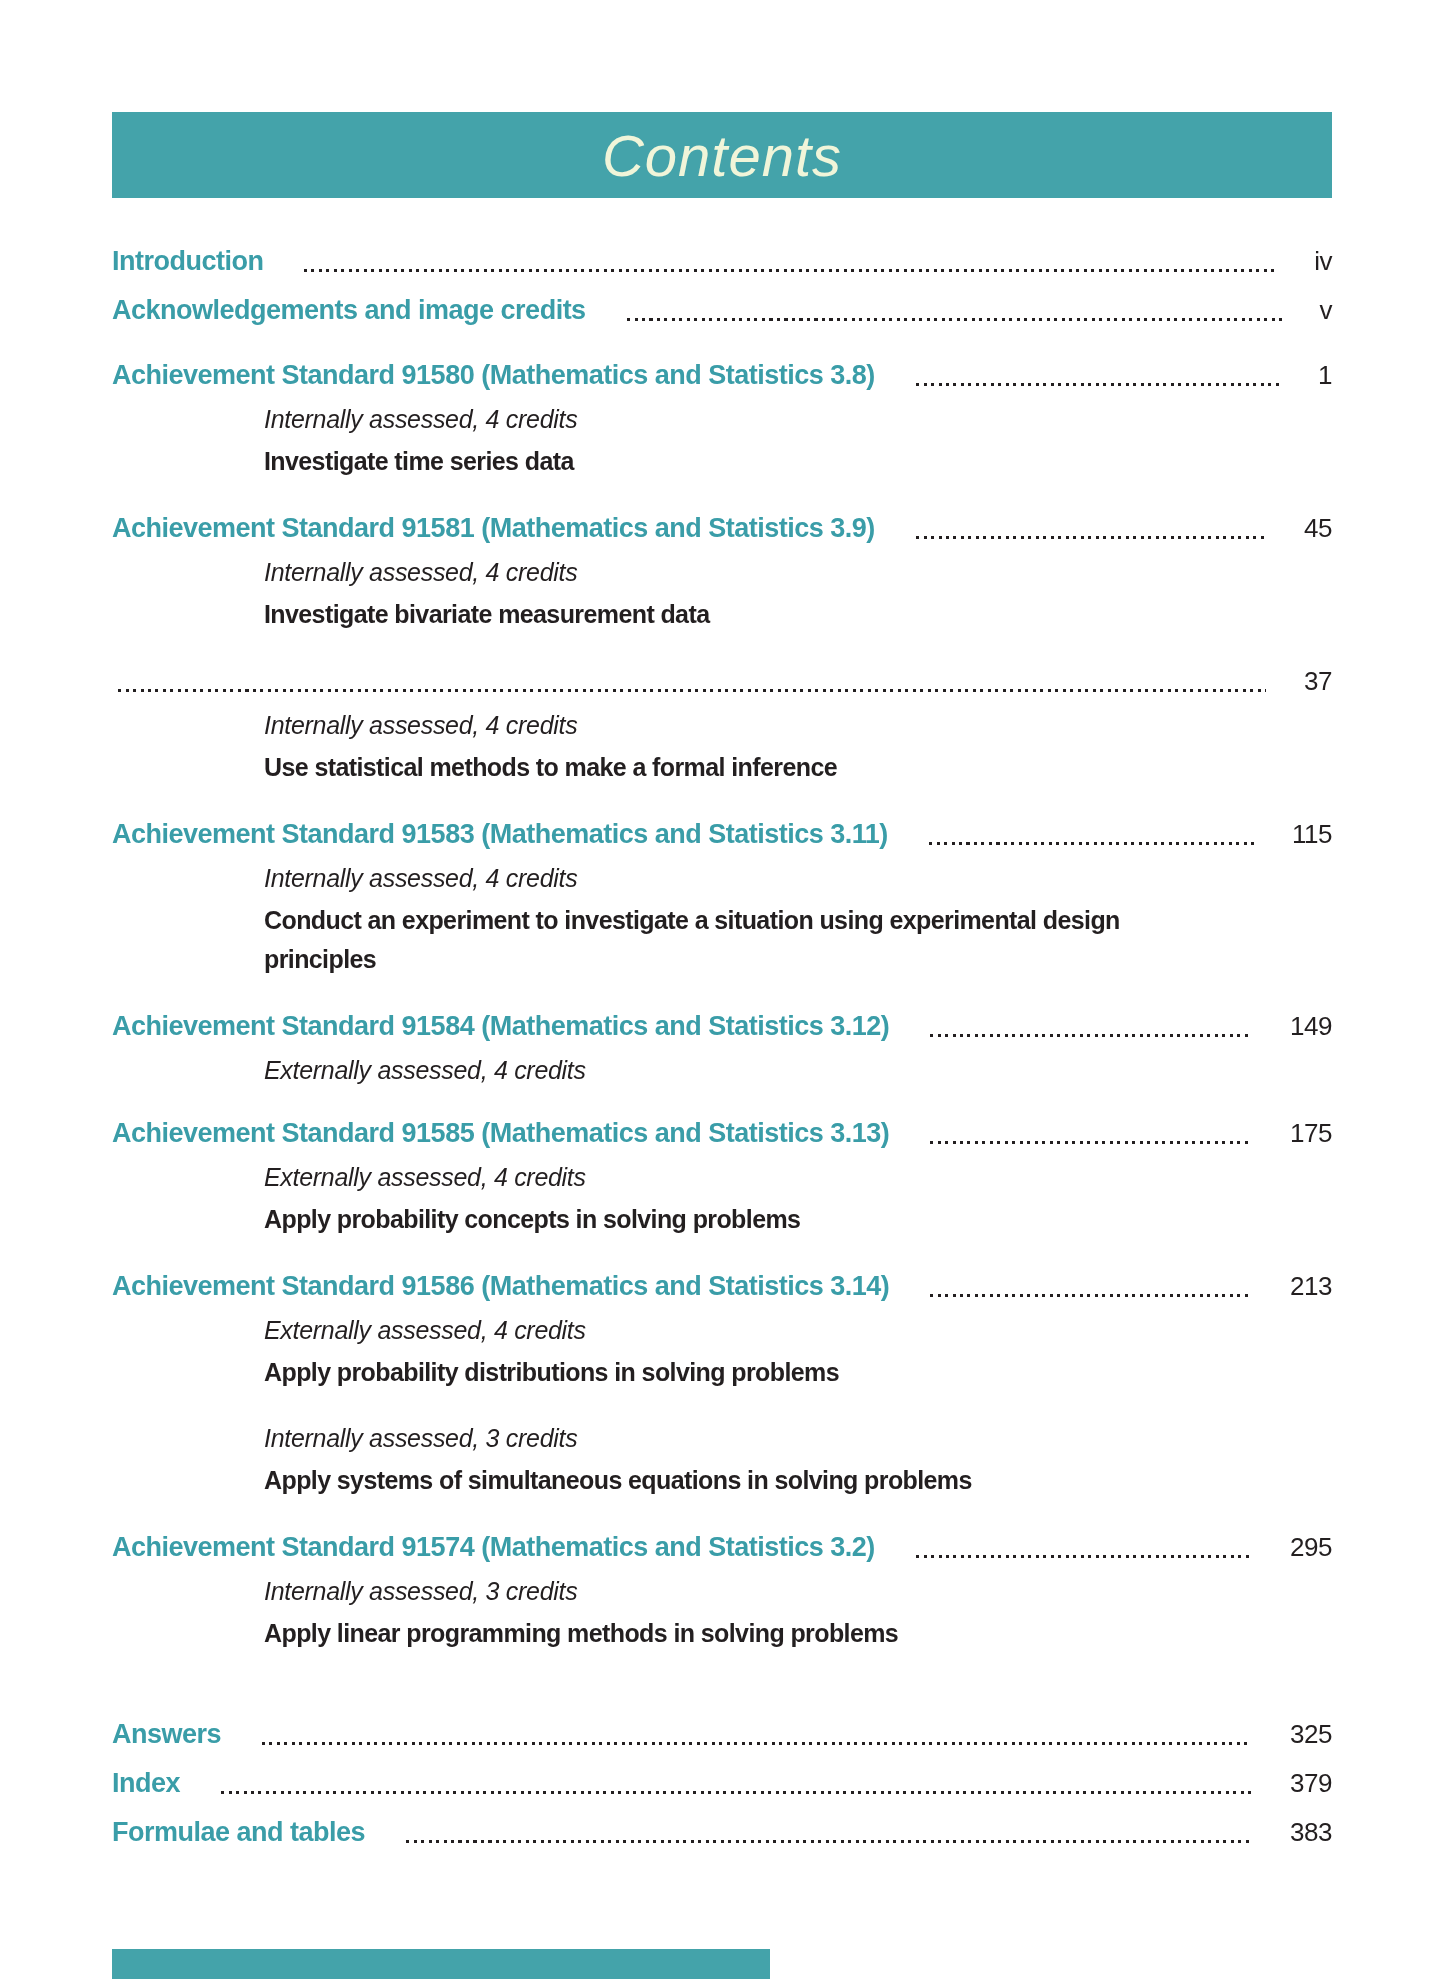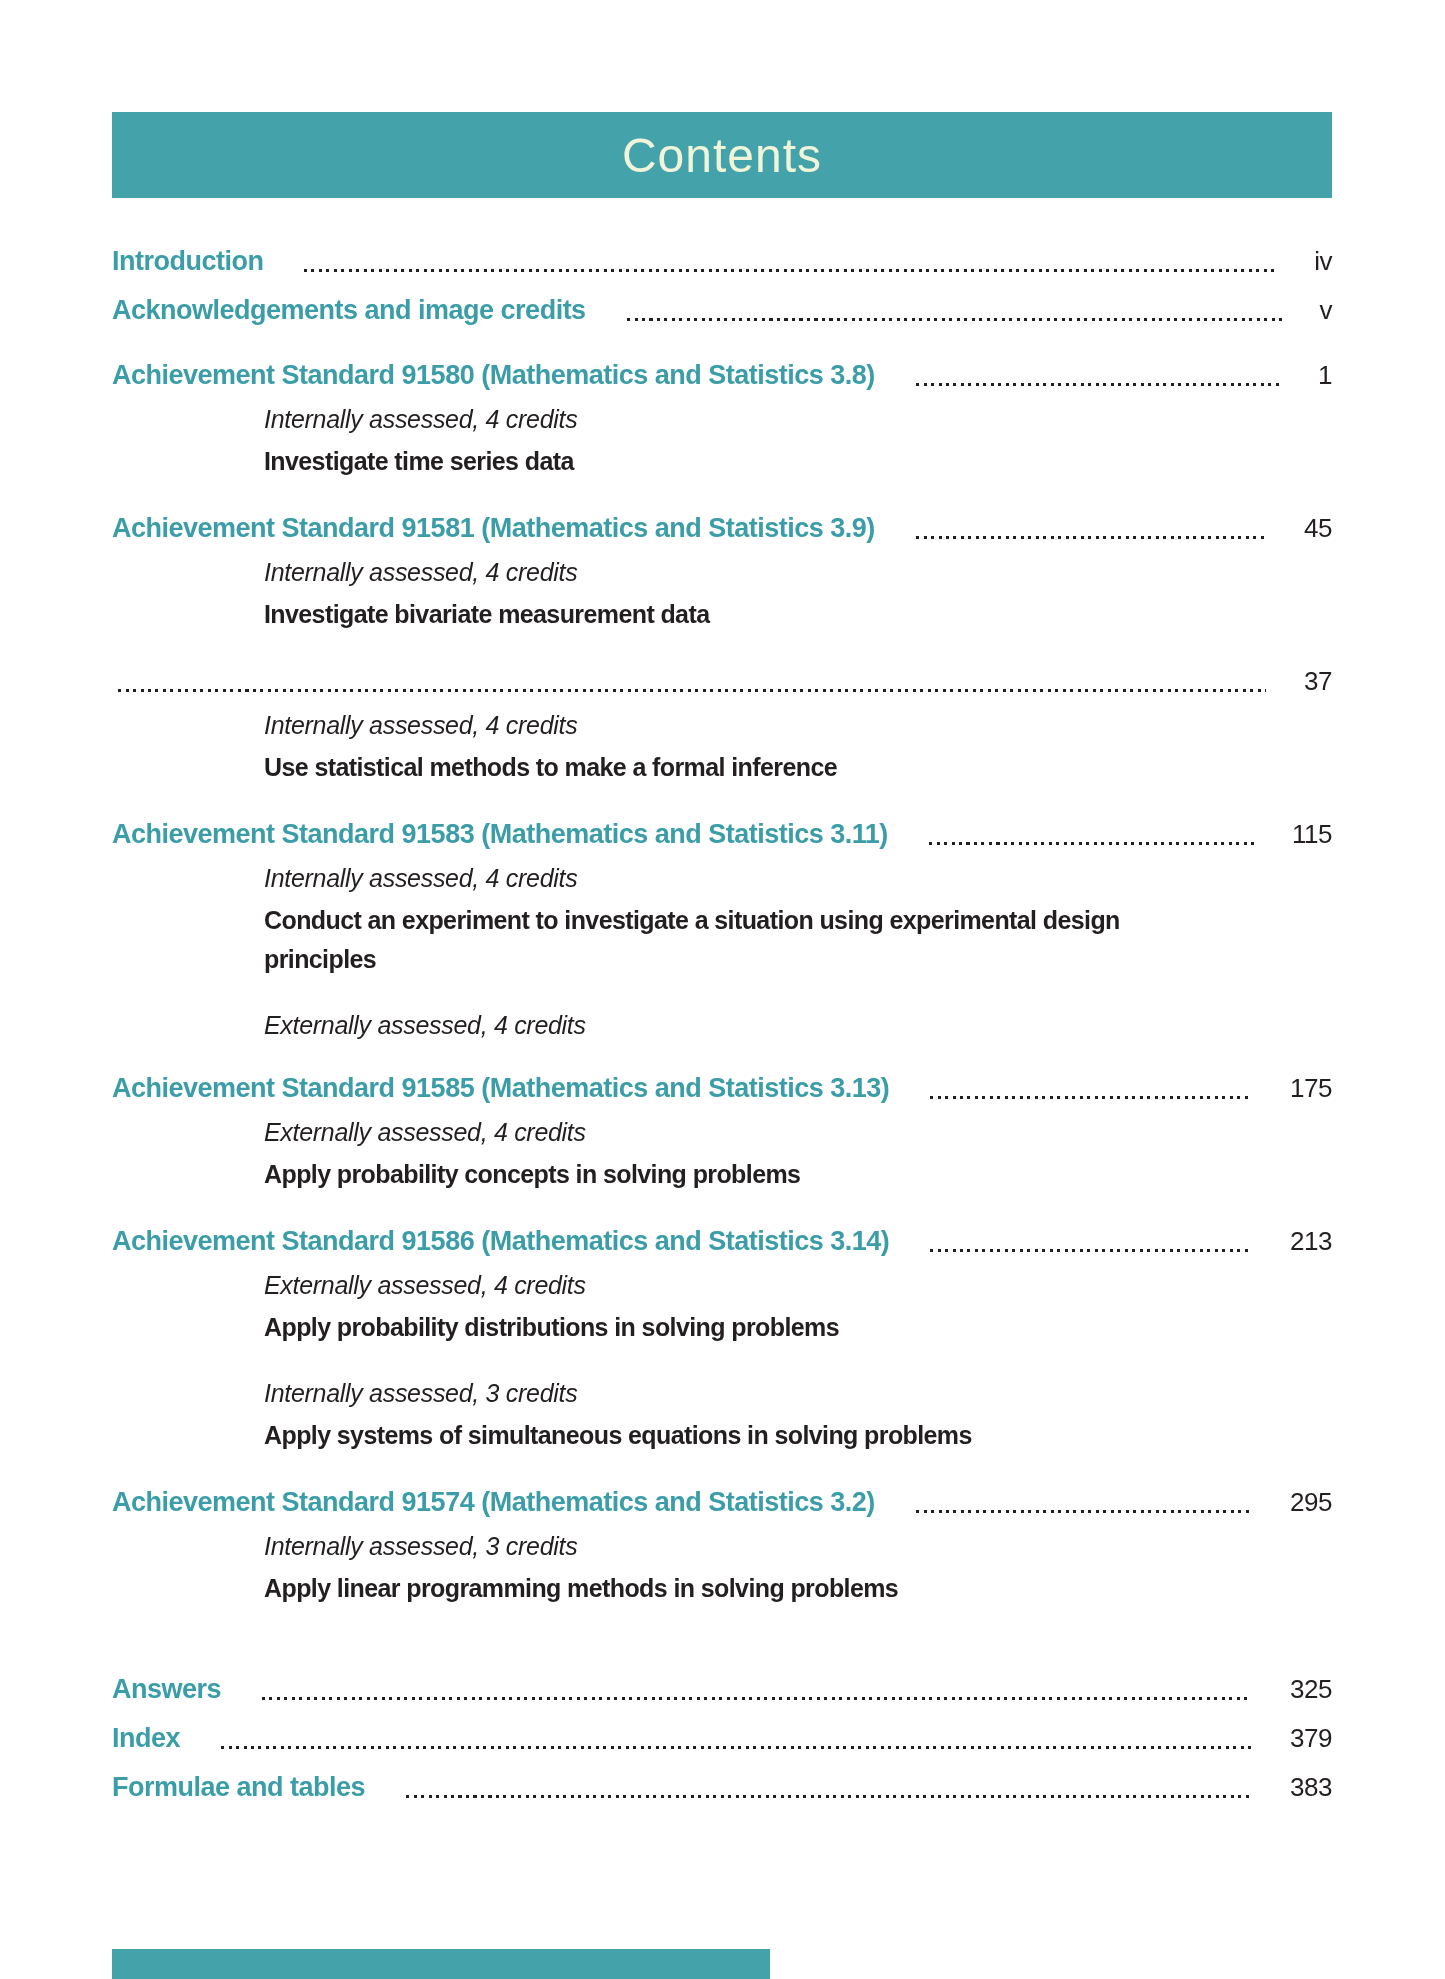--- a/index.html
+++ b/index.html
@@ -24,24 +24,25 @@
   }
   .banner {
     width: 100%;
     height: 86px;
     background: var(--banner-teal);
     display: flex;
     align-items: center;
     justify-content: center;
   }
   .banner h1 {
-    font-size: 48px;
+    font-size: 58px;
     font-weight: 400;
     letter-spacing: 1px;
     color: var(--banner-text);
+    font-style: italic;
   }
   .toc { margin-top: 46px; }
 
   .entry { break-inside: avoid; }
   .entry.simple { margin-bottom: 14px; }
   .entry.standard { margin-top: 30px; margin-bottom: 28px; }
   .entry.standard + .entry.simple { margin-top: 64px; }
 
   .entry-row {
     display: flex;
@@ -155,20 +156,25 @@
     <div class="entry-row">
       <span class="entry-title">Achievement Standard 91583 (Mathematics and Statistics 3.11)</span>
       <span class="leader"></span>
       <span class="entry-page">115</span>
     </div>
     <div class="entry-assessment">Internally assessed, 4 credits</div>
     <div class="entry-description">Conduct an experiment to investigate a situation using experimental design principles</div>
   </section>
 
   <section class="entry standard">
+    <div class="entry-row">
+      <span class="entry-title">Achievement Standard 91584 (Mathematics and Statistics 3.12)</span>
+      <span class="leader"></span>
+      <span class="entry-page">149</span>
+    </div>
     <div class="entry-assessment">Externally assessed, 4 credits</div>
   </section>
 
   <section class="entry standard">
     <div class="entry-row">
       <span class="entry-title">Achievement Standard 91585 (Mathematics and Statistics 3.13)</span>
       <span class="leader"></span>
       <span class="entry-page">175</span>
     </div>
     <div class="entry-assessment">Externally assessed, 4 credits</div>

